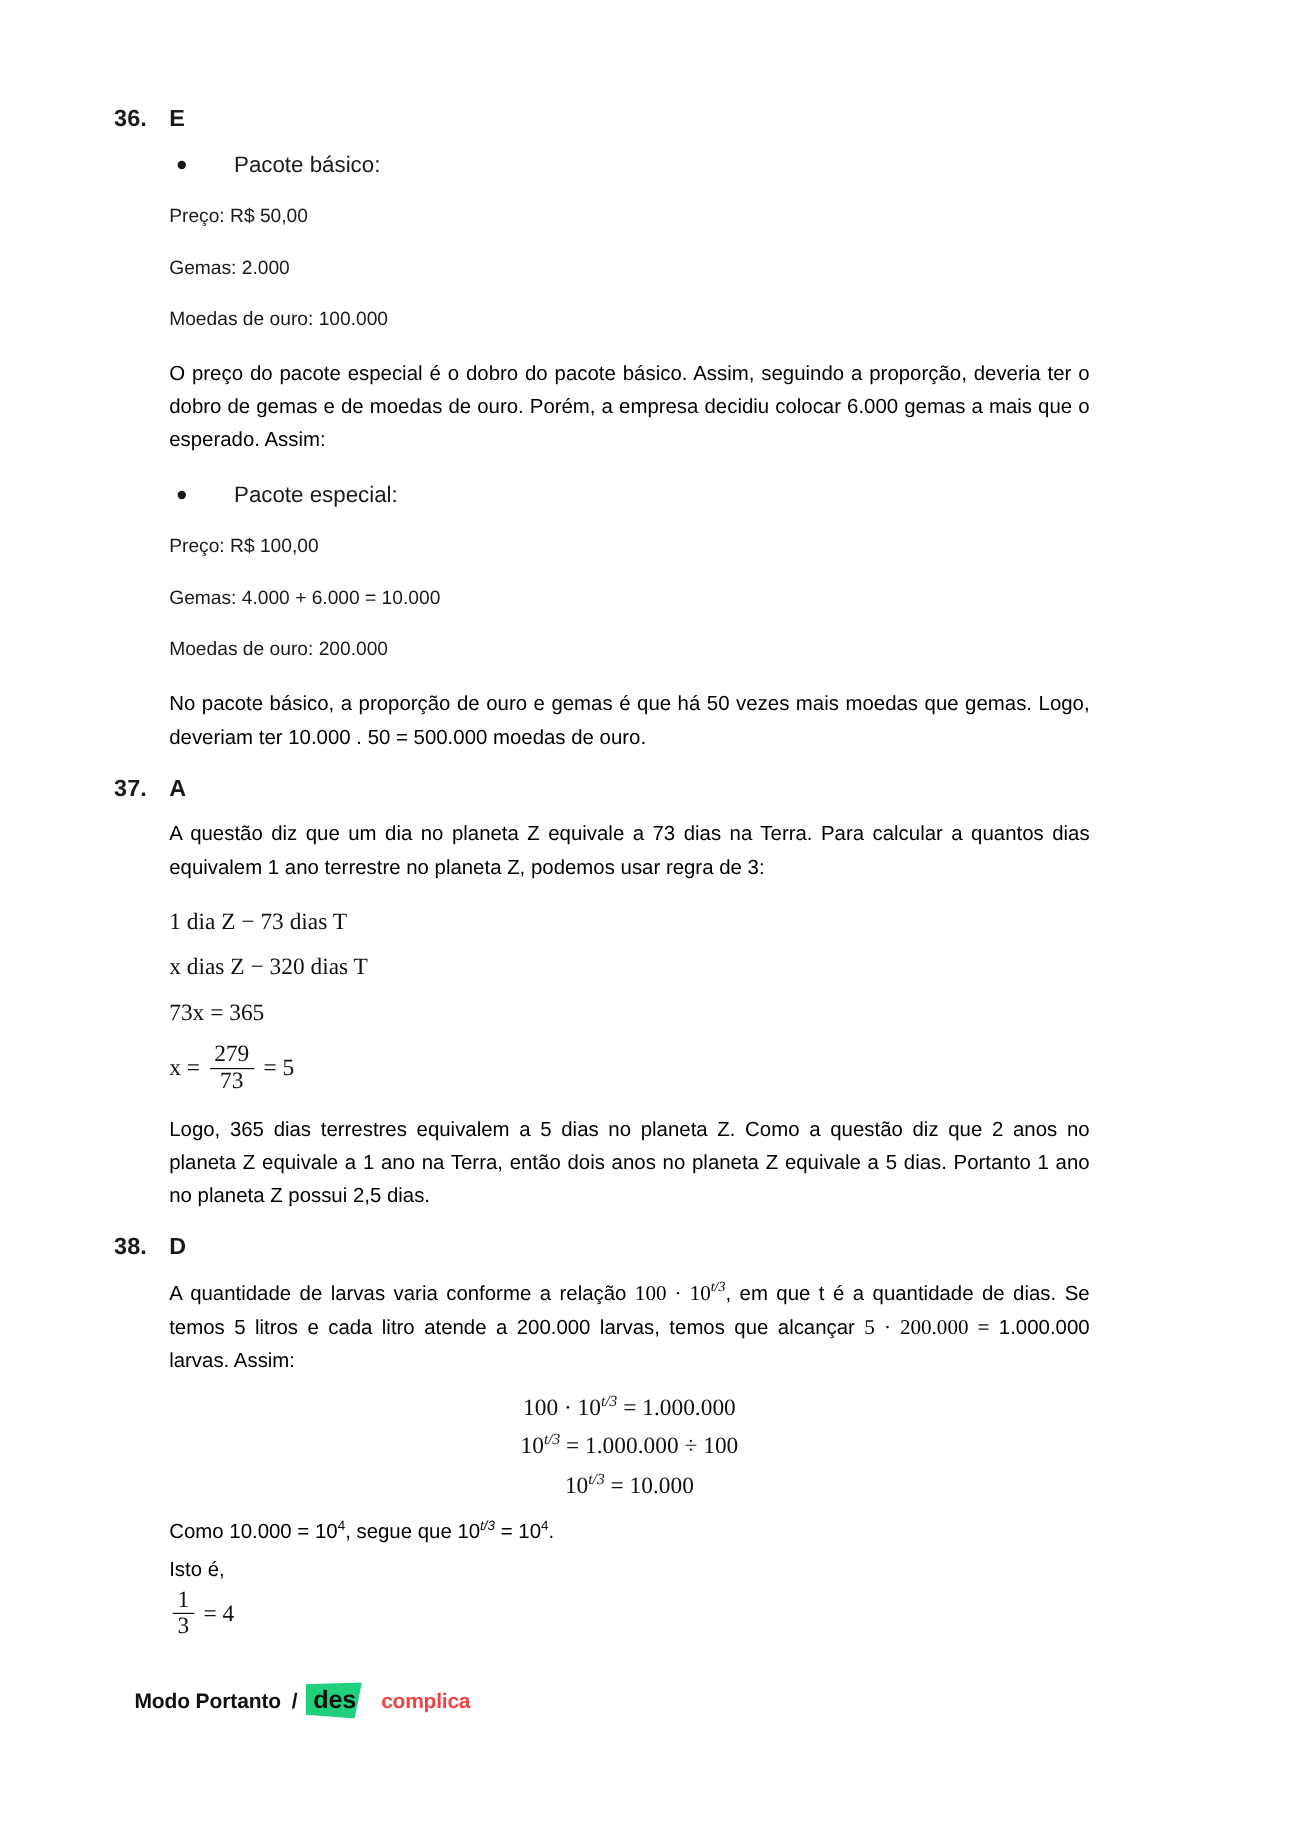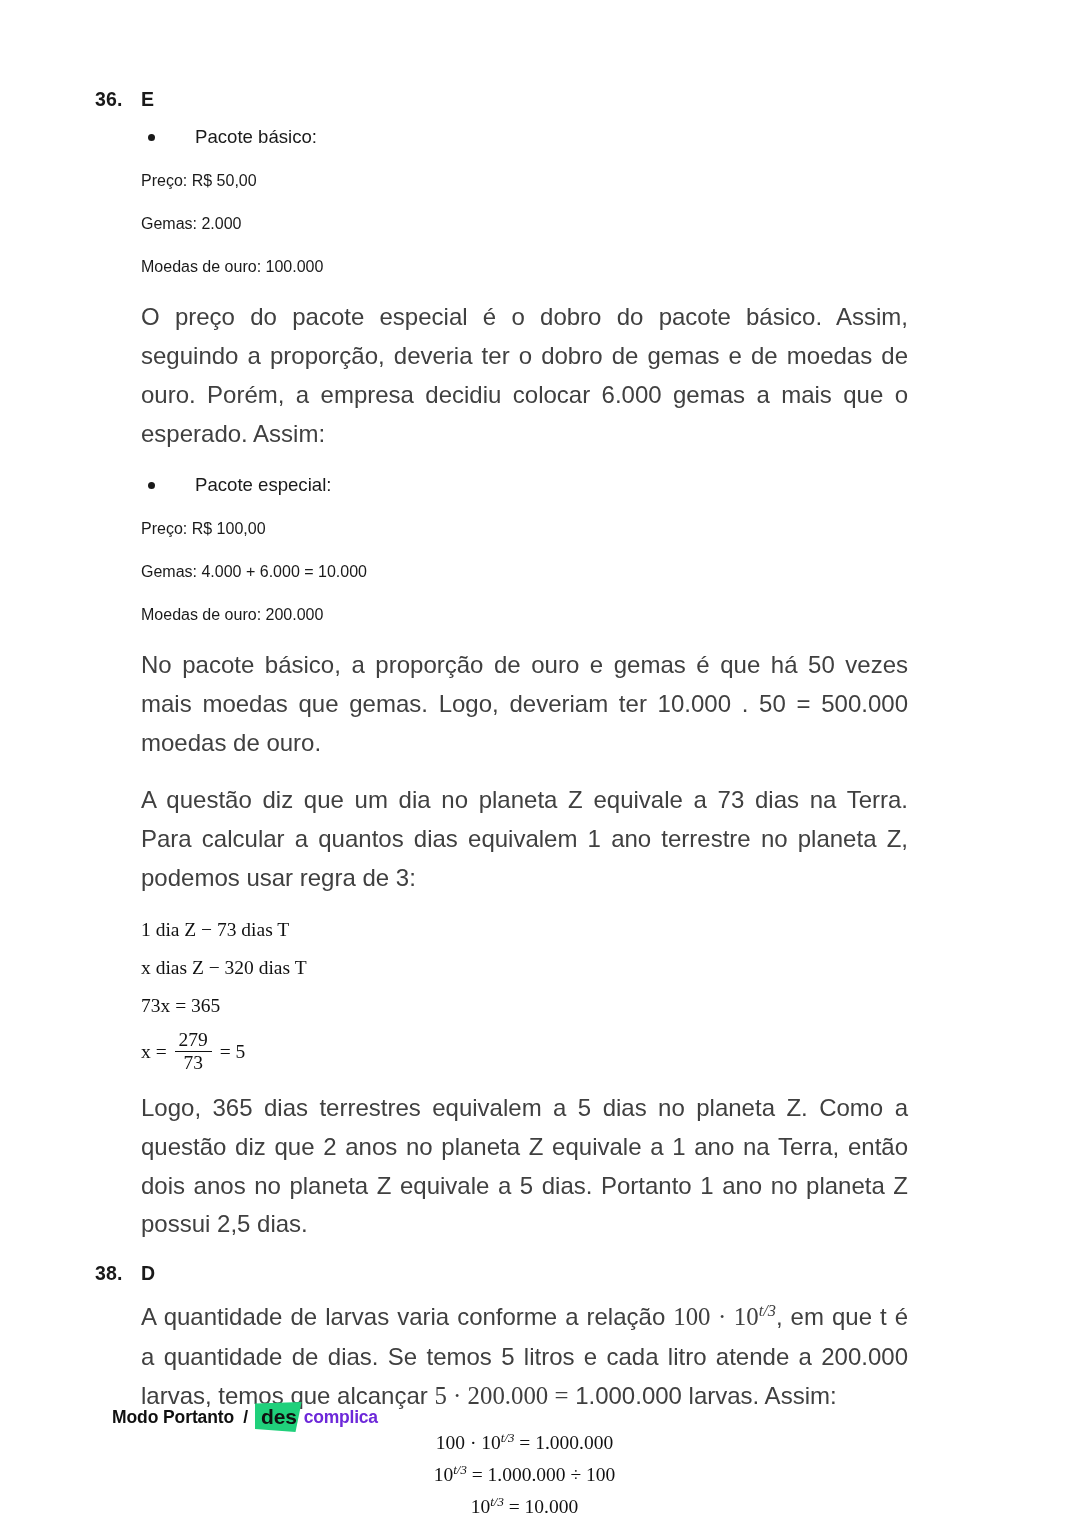--- a/index.html
+++ b/index.html
@@ -35,25 +35,25 @@
     margin-bottom: 12px;
   }
   .qnum { width: 46px; flex: 0 0 46px; }
   .qans { }
 
   .qbody {
     margin-left: 46px;
   }
 
   p.para {
-    font-size: 24px;
+    font-size: 17px;
     line-height: 1.62;
     margin: 0 0 18px 0;
     text-align: left;
-    color: #404040;
+    color: #000000;
   }
   p.para.justify { text-align: justify; text-justify: inter-word; }
 
   ul.bullets {
     list-style: none;
     margin: 0 0 18px 0;
     padding: 0;
   }
   ul.bullets li {
     position: relative;
@@ -161,21 +161,21 @@
     font-weight: bold;
     font-size: 21px;
     z-index: 1;
   }
   .logo-mark .shape {
     position: absolute;
     left: 0; top: 0;
     width: 100%; height: 100%;
     z-index: -1;
   }
-  .logo-word { margin-left: 2px; color: #6d28d9; }
+  .logo-word { margin-left: 16px; color: #ef4444; }
 </style>
 </head>
 <body>
 
 <div class="page">
 
   <section class="qblock">
     <div class="qhead">
       <span class="qnum">36.</span>
       <span class="qans">E</span>
@@ -192,20 +192,24 @@
         <li>Pacote especial:</li>
       </ul>
       <p class="kv">Preço: R$ 100,00</p>
       <p class="kv">Gemas: 4.000 + 6.000 = 10.000</p>
       <p class="kv">Moedas de ouro: 200.000</p>
       <p class="para justify">No pacote básico, a proporção de ouro e gemas é que há 50 vezes mais moedas que gemas. Logo, deveriam ter 10.000 . 50 = 500.000 moedas de ouro.</p>
     </div>
   </section>
 
   <section class="qblock" style="margin-top:8px;">
+    <div class="qhead">
+      <span class="qnum">37.</span>
+      <span class="qans">A</span>
+    </div>
     <div class="qbody">
       <p class="para justify">A questão diz que um dia no planeta Z equivale a 73 dias na Terra. Para calcular a quantos dias equivalem 1 ano terrestre no planeta Z, podemos usar regra de 3:</p>
       <div class="math">
         <div class="mathline">1 dia Z − 73 dias T</div>
         <div class="mathline">x dias Z − 320 dias T</div>
         <div class="mathline">73x = 365</div>
         <div class="mathline last">
           <span>x =</span>
           <span class="frac">
             <span class="num">279</span>

